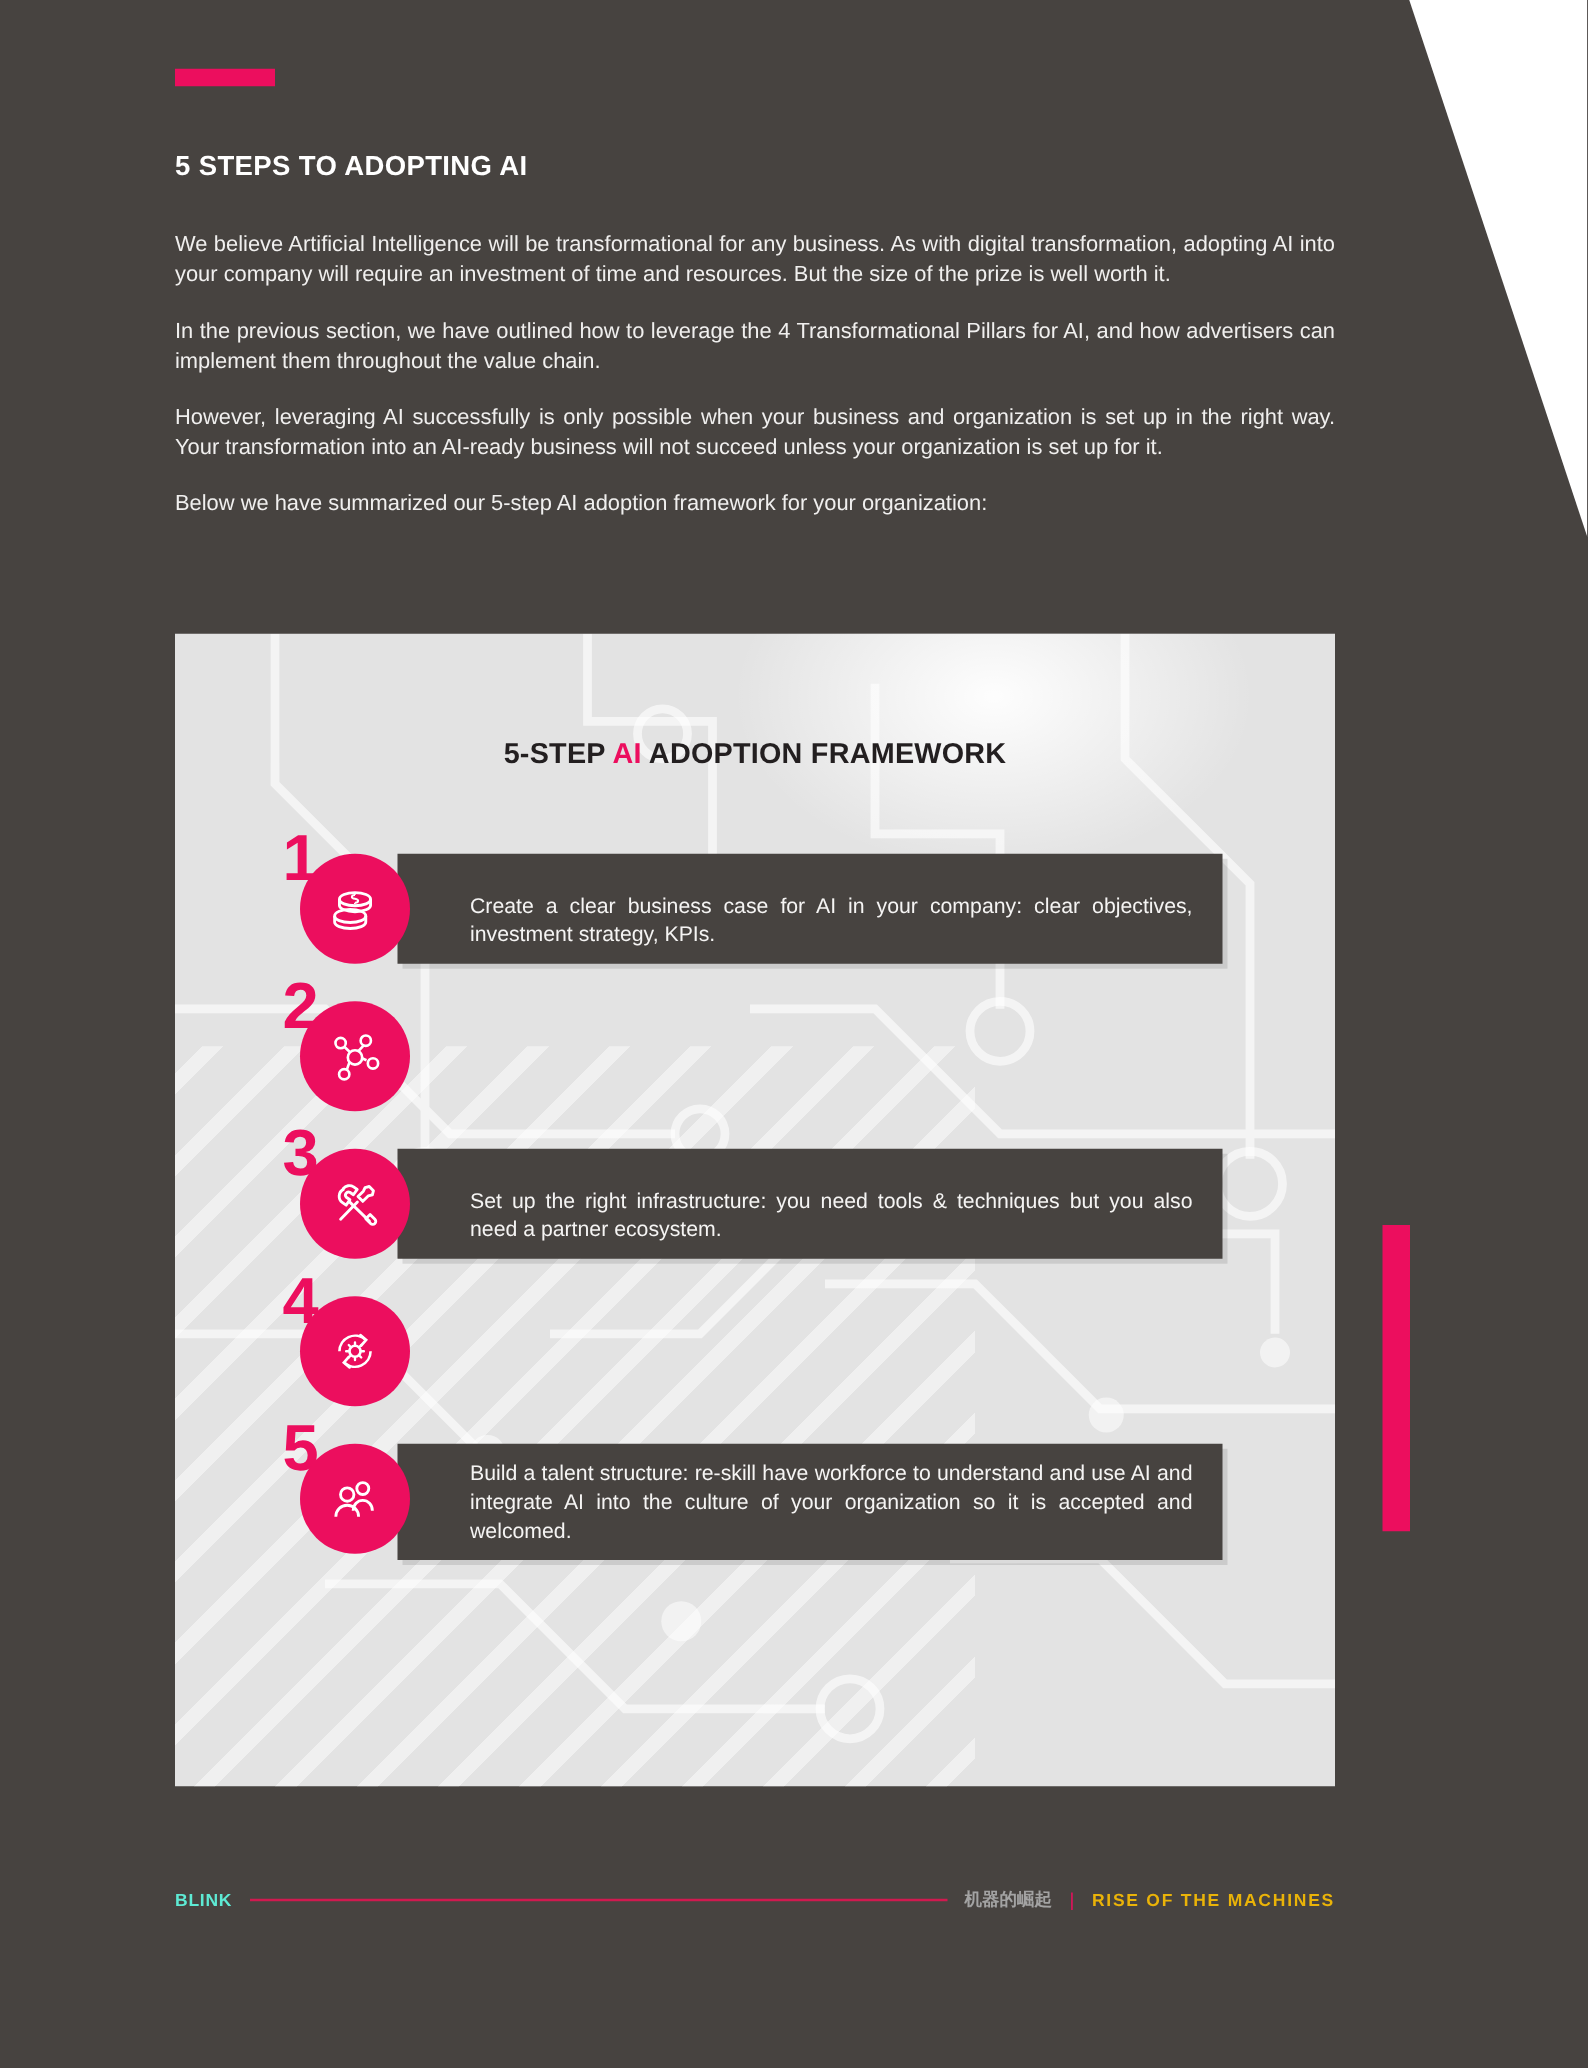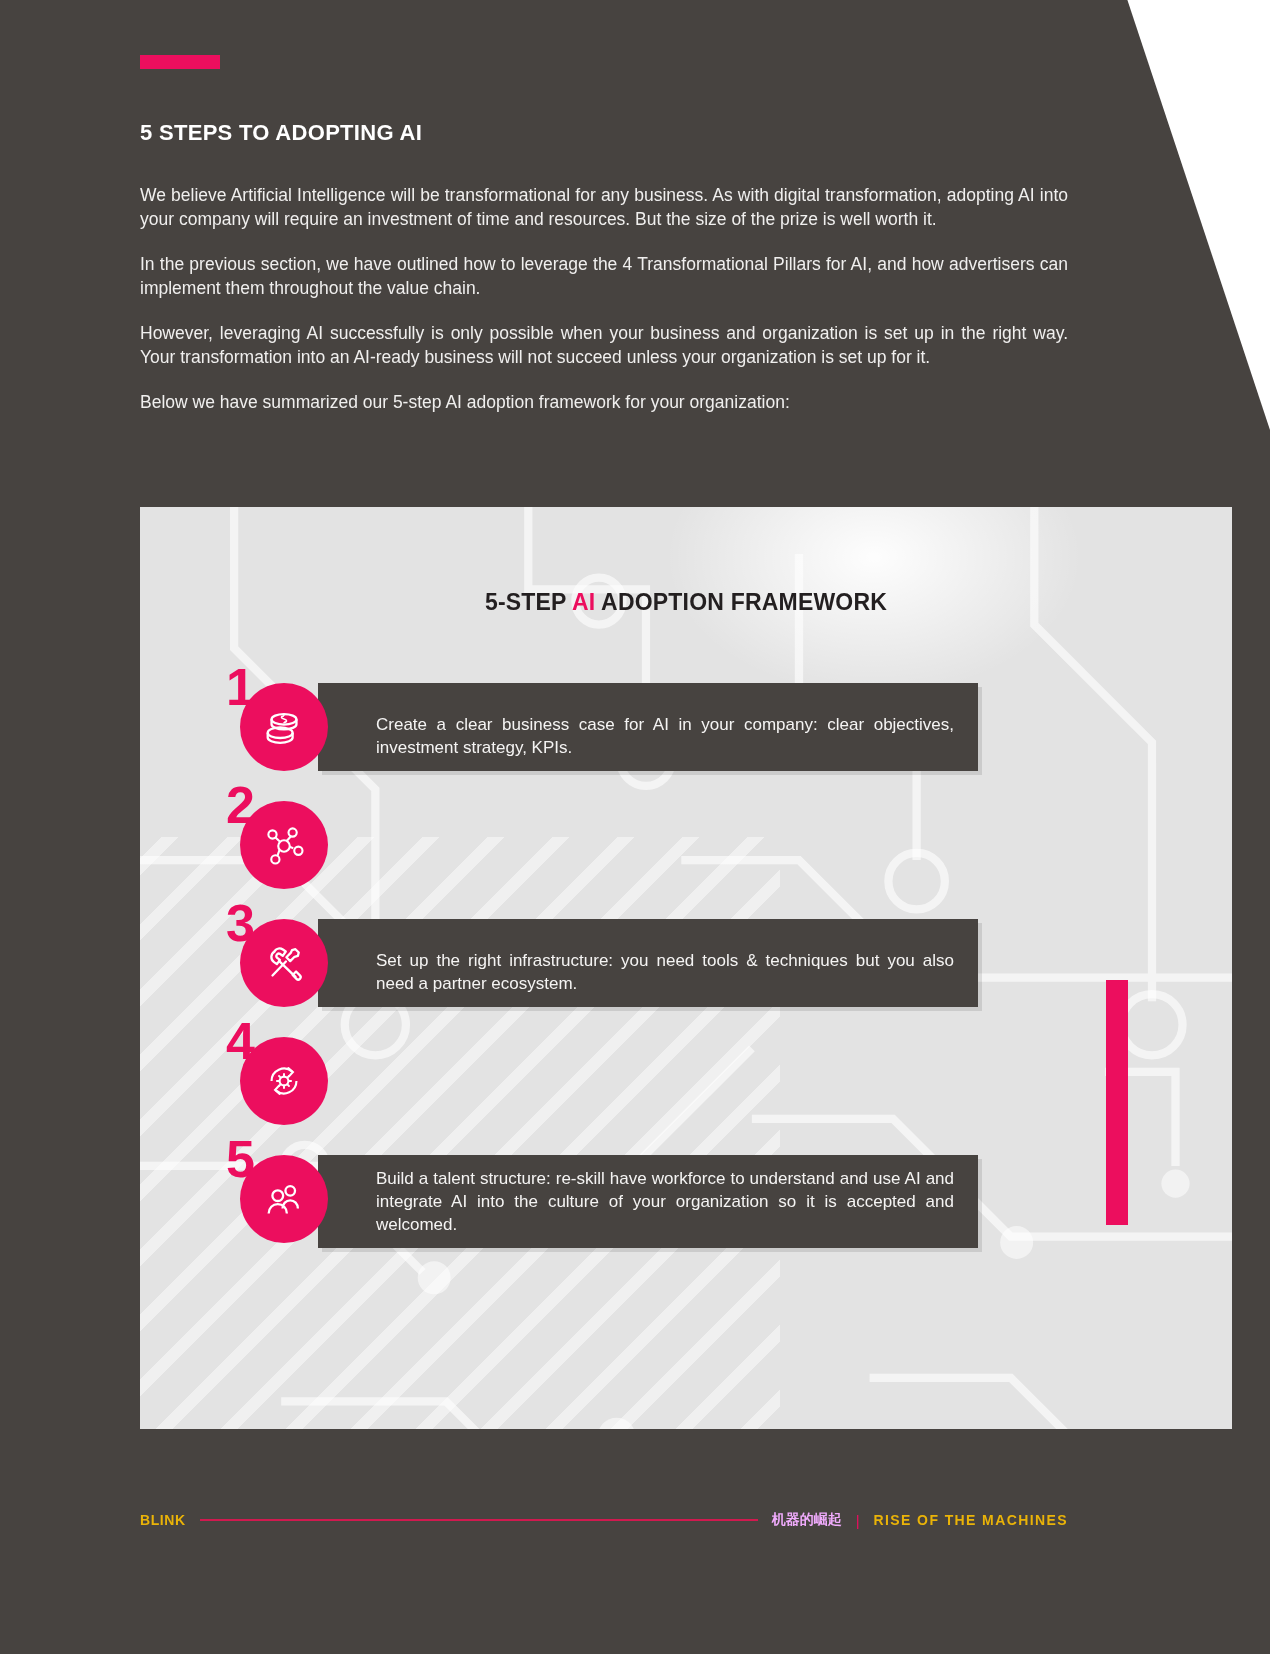--- a/index.html
+++ b/index.html
@@ -45,21 +45,21 @@
   .intro p{
     color:#f0efee; font-size:17.5px; line-height:24px;
     text-align:justify; margin-bottom:21px;
     font-stretch:condensed;
   }
   .intro p:last-child{ margin-bottom:0; text-align:left; }
 
   
   .panel{
     position:absolute; left:140px; top:507px;
-    width:1092px; height:922px;
+    width:928px; height:922px;
     background:#e3e3e3;
     overflow:hidden; z-index:5;
   }
   .panel-bg{ position:absolute; inset:0; z-index:0; }
   .panel-glow{
     position:absolute; left:48%; top:-90px; width:420px; height:280px;
     background:radial-gradient(ellipse at center, rgba(255,255,255,.95) 0%, rgba(255,255,255,0) 70%);
     z-index:1;
   }
   .panel-stripes{
@@ -107,24 +107,24 @@
     padding:12px 24px 12px 58px; text-align:justify;
     width:100%;
   }
 
   
   .footer{
     position:absolute; left:140px; bottom:125px; width:928px;
     display:flex; align-items:center; gap:14px; z-index:6;
   }
   .footer-brand{
-    color:#eab308; font-size:14px; font-weight:bold; letter-spacing:.6px;
+    color:#5eead4; font-size:14px; font-weight:bold; letter-spacing:.6px;
   }
   .footer-rule{ flex:1; height:2px; background:#d01a4f; }
-  .footer-cn{ color:#f0abfc; font-size:14px; font-weight:bold; }
+  .footer-cn{ color:#a3a3a3; font-size:14px; font-weight:bold; }
   .footer-div{ color:#ec0e5e; font-size:15px; }
   .footer-en{
     color:#eab308; font-size:14px; font-weight:bold; letter-spacing:1.4px;
   }
 </style>
 </head>
 <body>
 
 <div class="corner-wedge"></div>
 <div class="accent-bar"></div>

